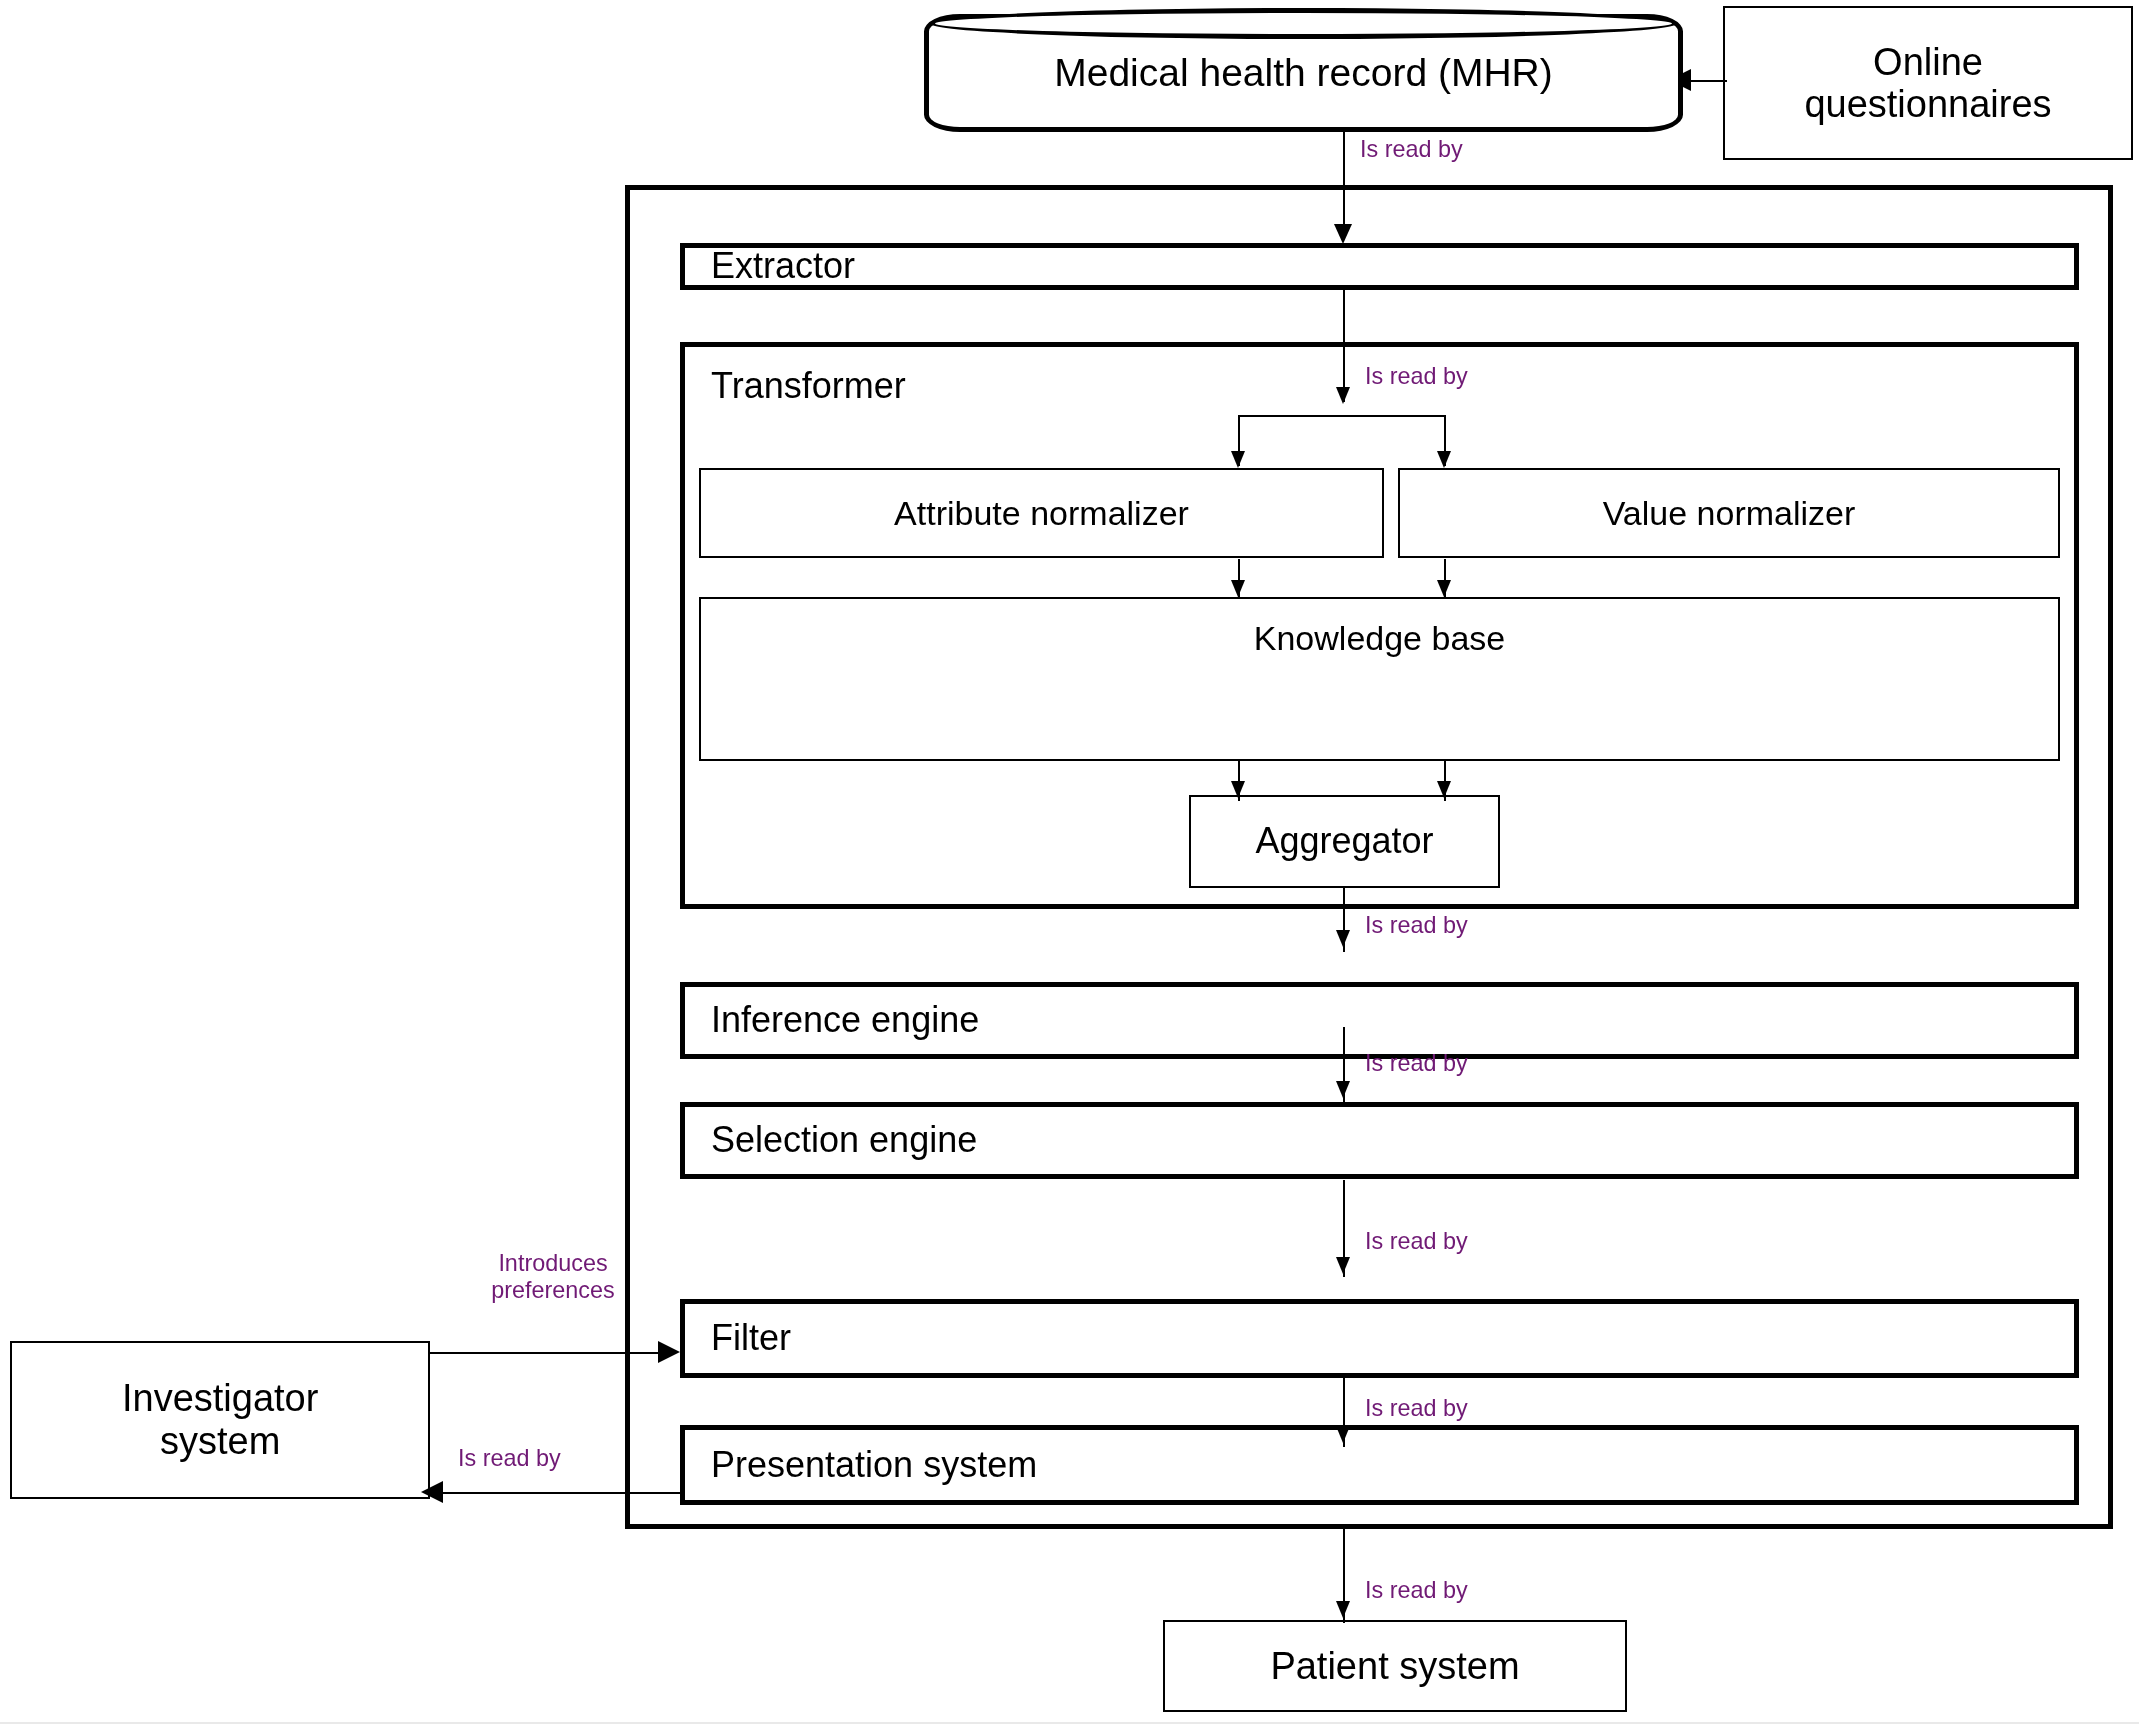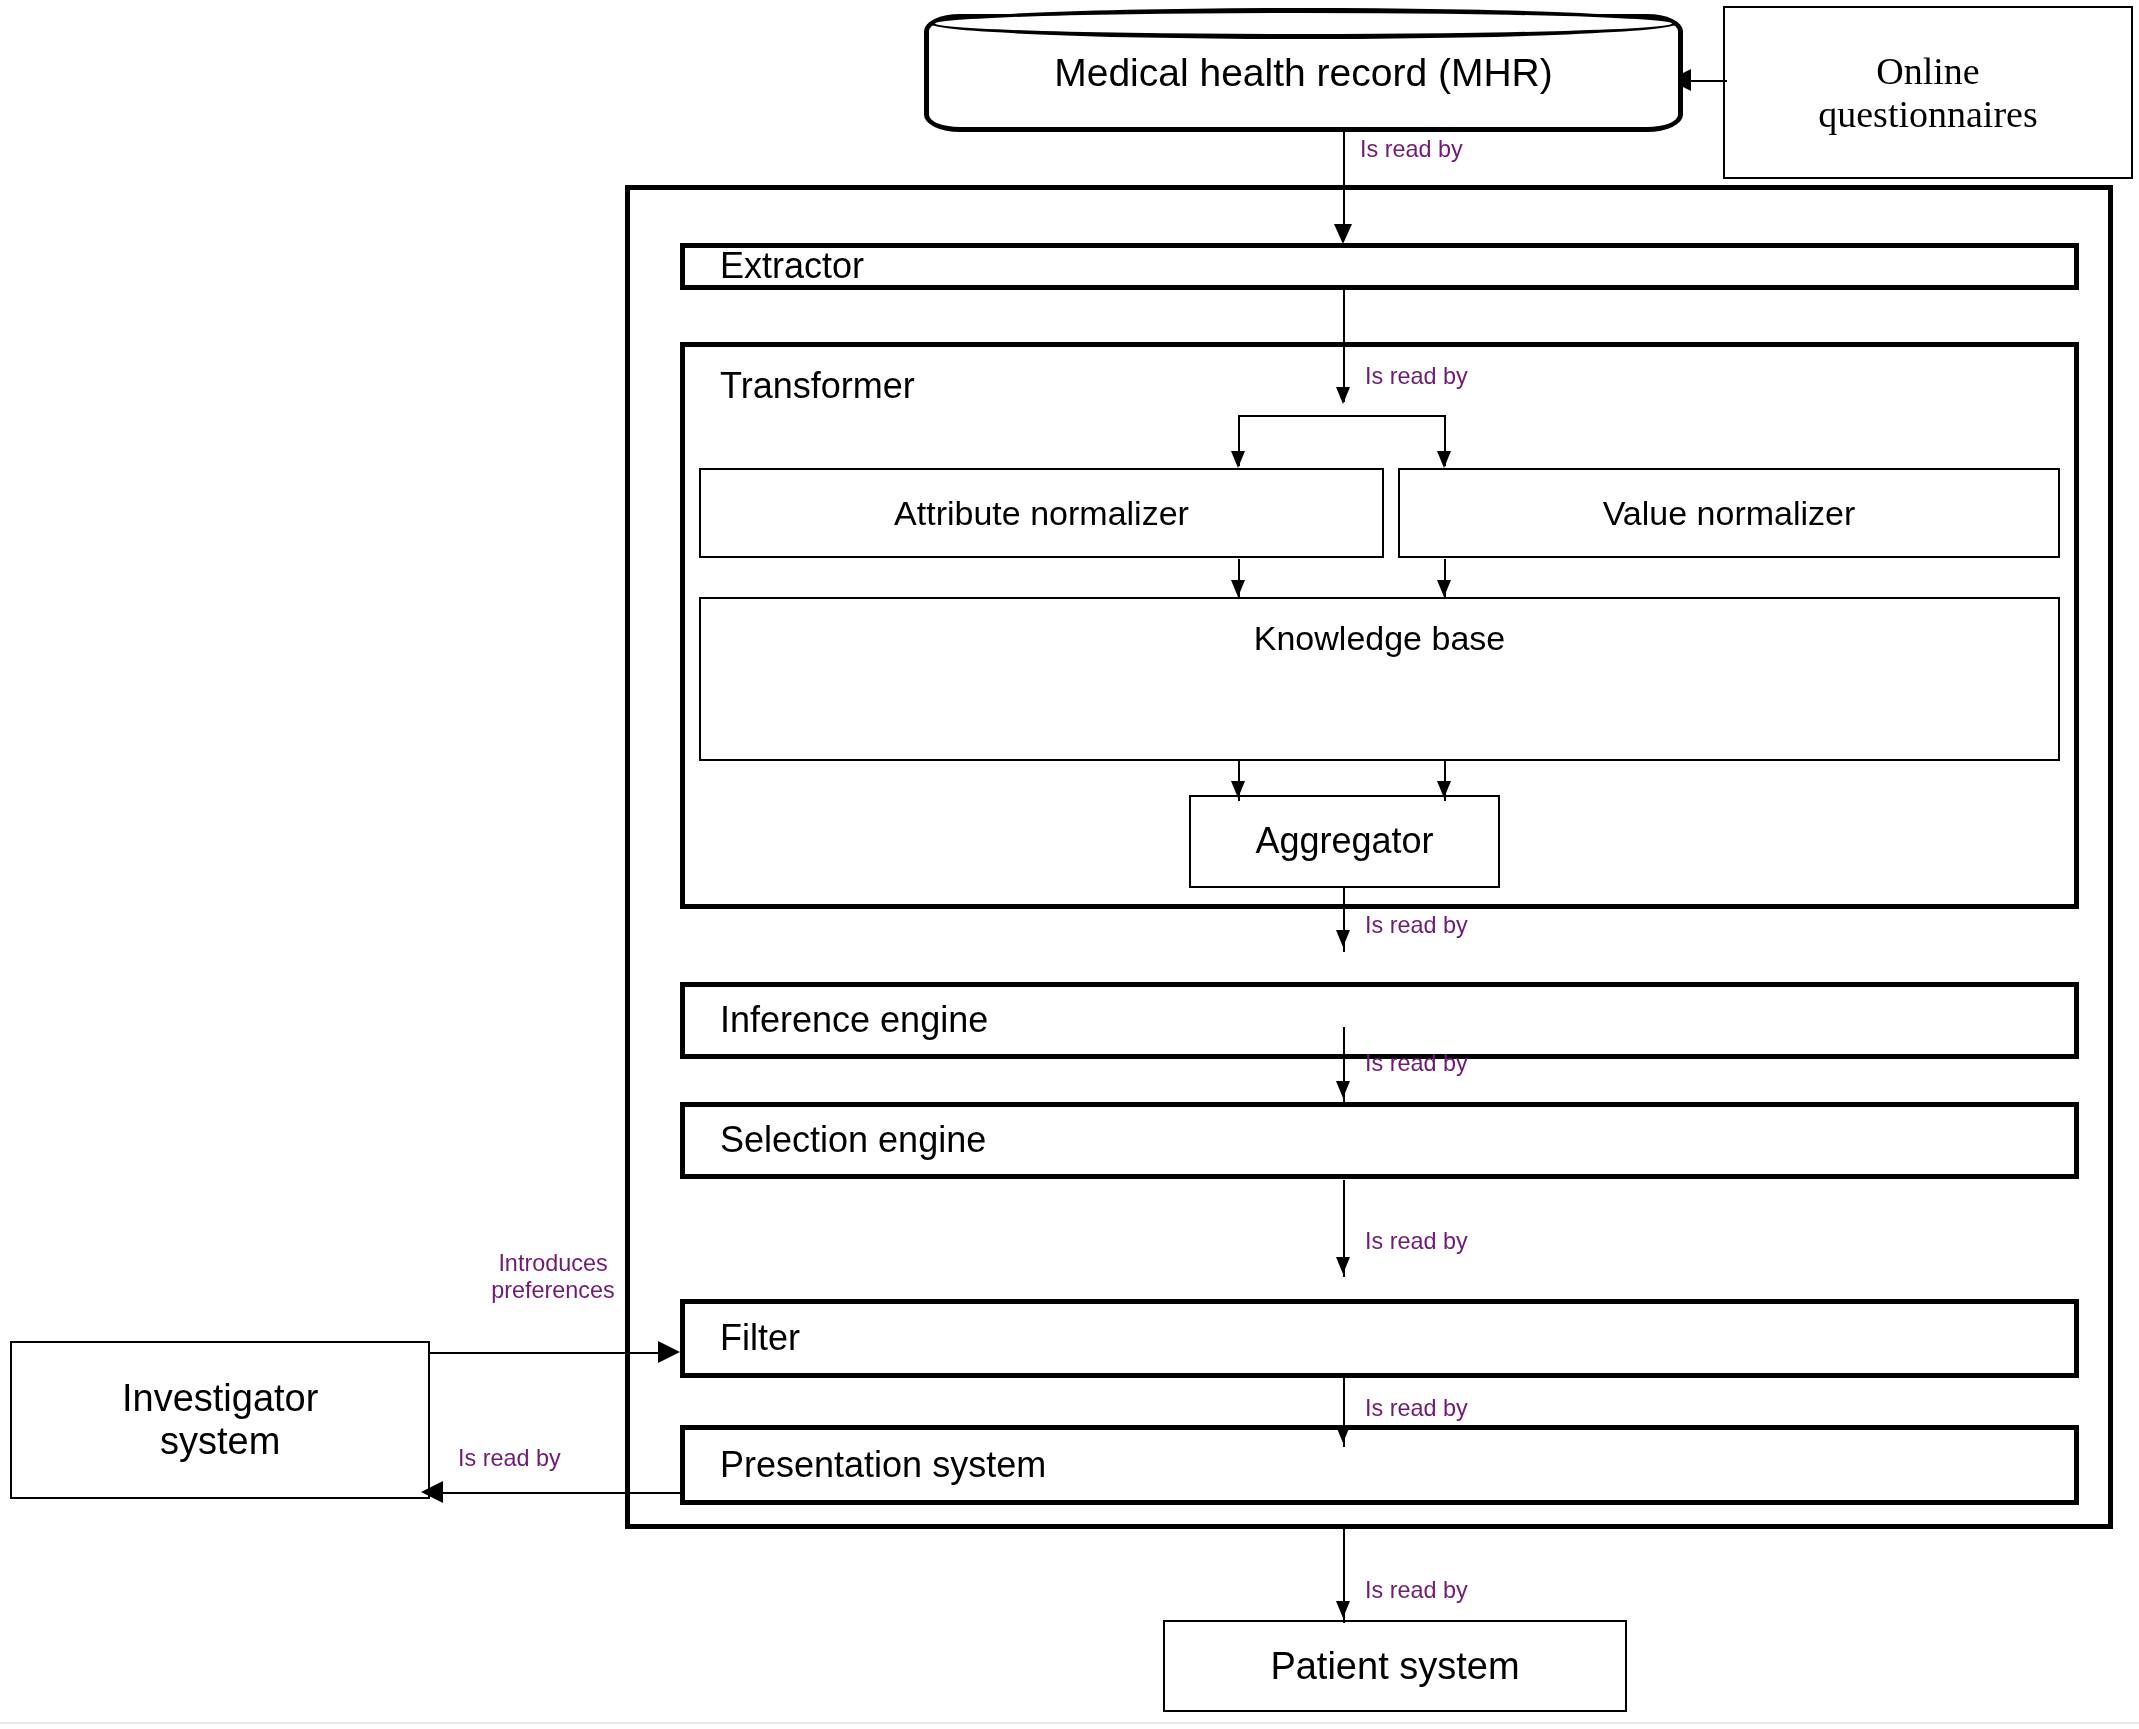--- a/index.html
+++ b/index.html
@@ -26,21 +26,21 @@
     display: flex;
     align-items: center;
   }
   .node .lbl {
     display: block;
     width: 100%;
     line-height: 1.12;
     white-space: pre-line;
   }
   
-  .al-left  .lbl { text-align: left; padding-left: 35px; }
+  .al-left  .lbl { text-align: left; padding-left: 26px; }
   .al-center .lbl { text-align: center; }
 
   
   .bw-thick  { border: 5.1px solid #000; }
   .bw-thin   { border: 2.5px solid #000; }
   .bw-hair   { border: 2px solid #000; }
 
   
   .fs-xl  { font-size: 38px; }
   .fs-lg  { font-size: 36px; }
@@ -154,21 +154,21 @@
     width: 2140px;
     height: 0;
     border-top: 2px solid #e9e9e9;
   }
 </style>
 </head>
 <body>
 
 <div id="canvas">
 
-  <div class="node bw-thin al-center fs-xl" style="left:1723px; top:6.1px; width:410px; height:173px;font-family:Liberation Serif, serif;">
+  <div class="node bw-thin al-center fs-xl" style="left:1723px; top:6.1px; width:410px; height:154px;">
     <span class="lbl">Online
 questionnaires</span>
   </div>
 
   <div class="hline" style="left:1680px; top:80px; width:47px;"></div>
   <div class="arrow-left" style="left:1669px; top:69px;"></div>
 
   <div id="mhr-cylinder">
     <span id="mhr-label">Medical health record (MHR)</span>
   </div>

